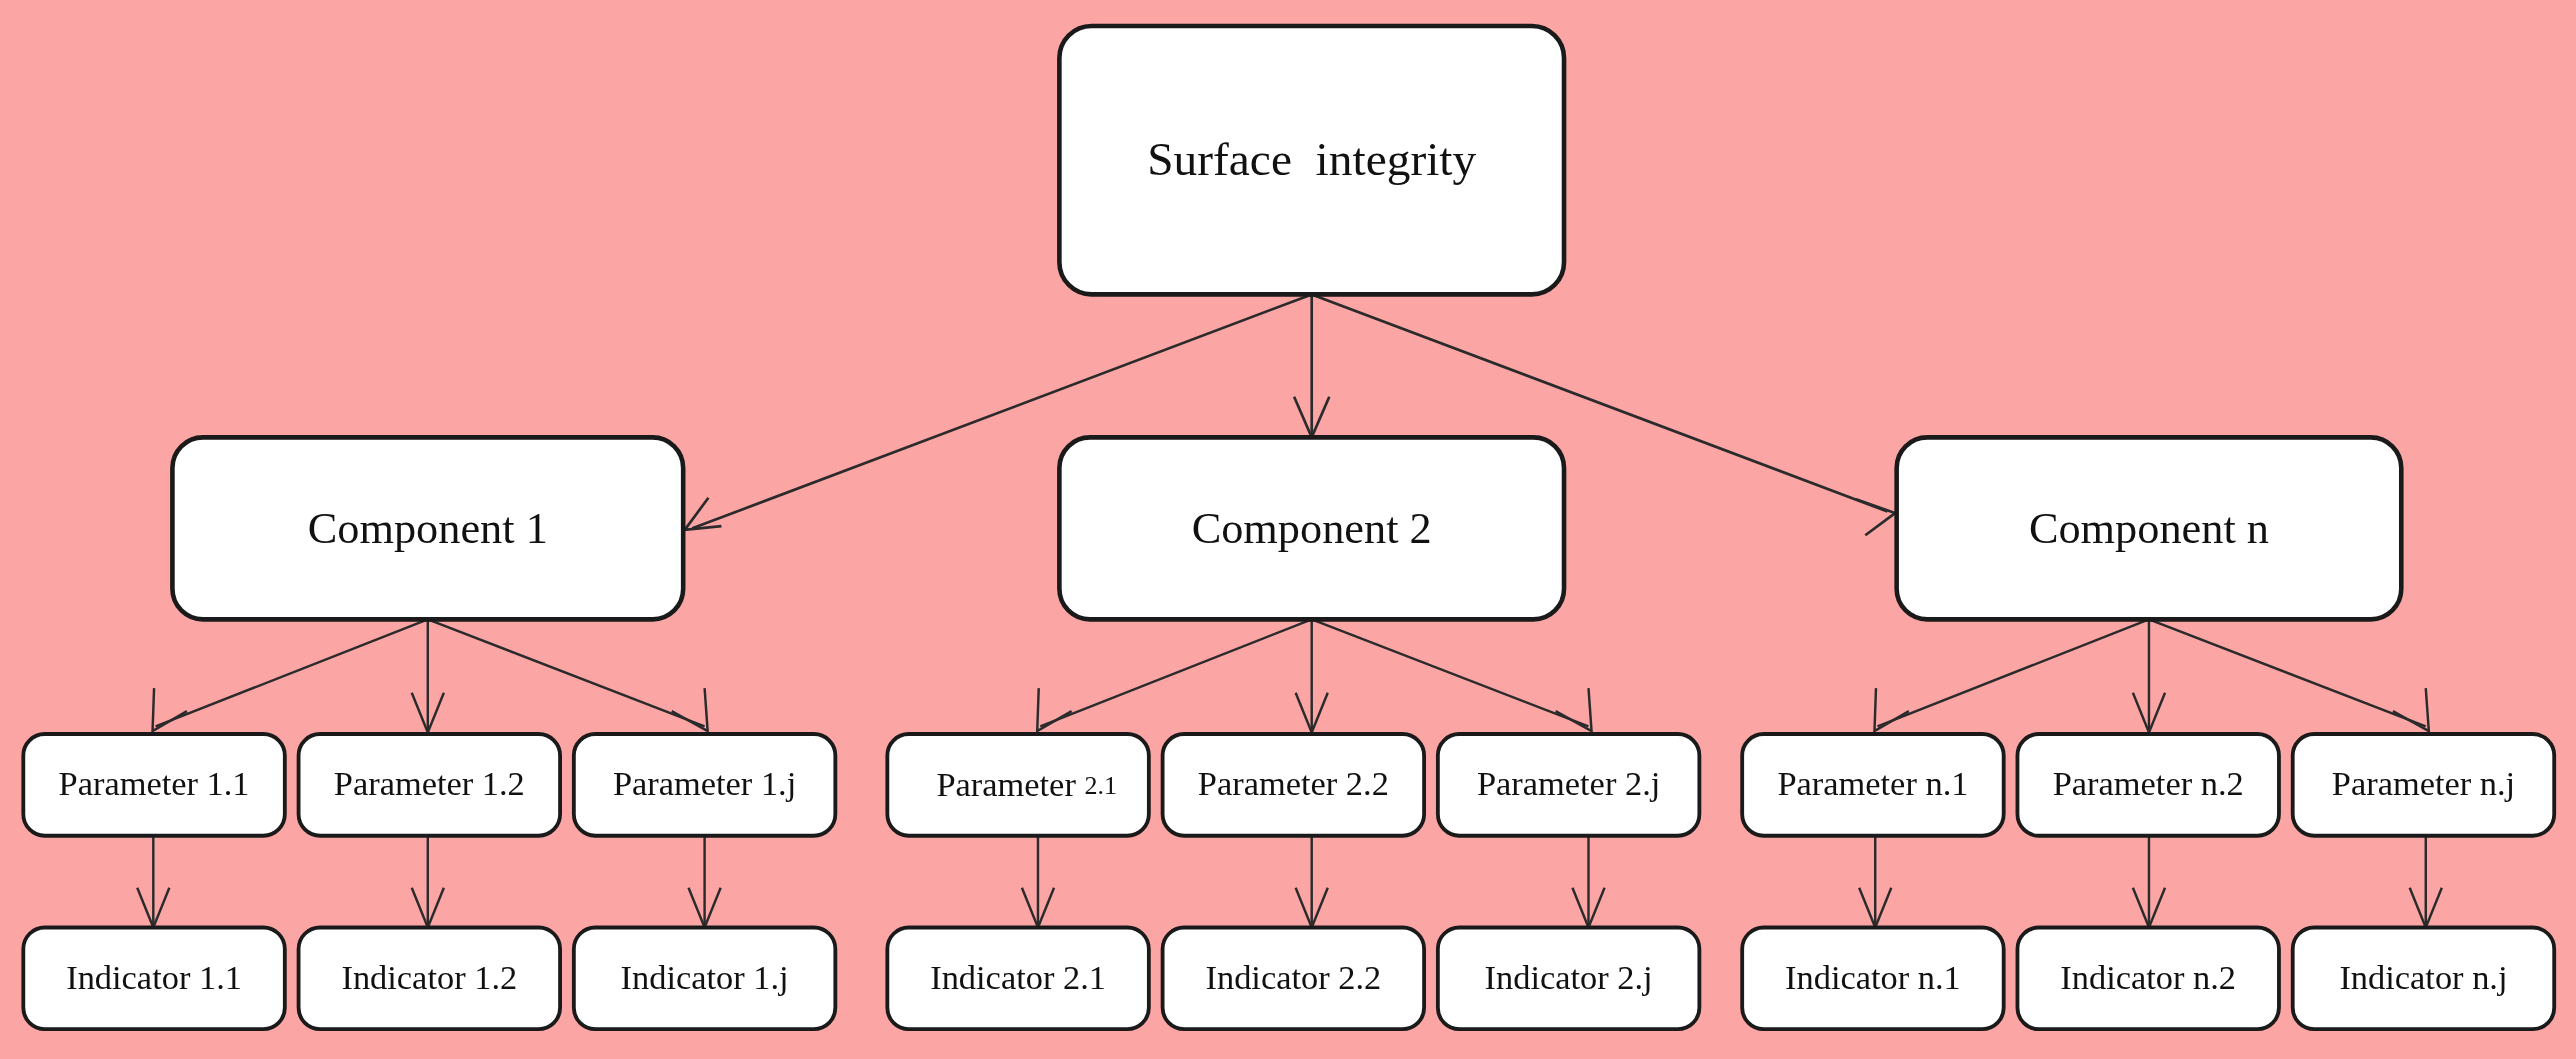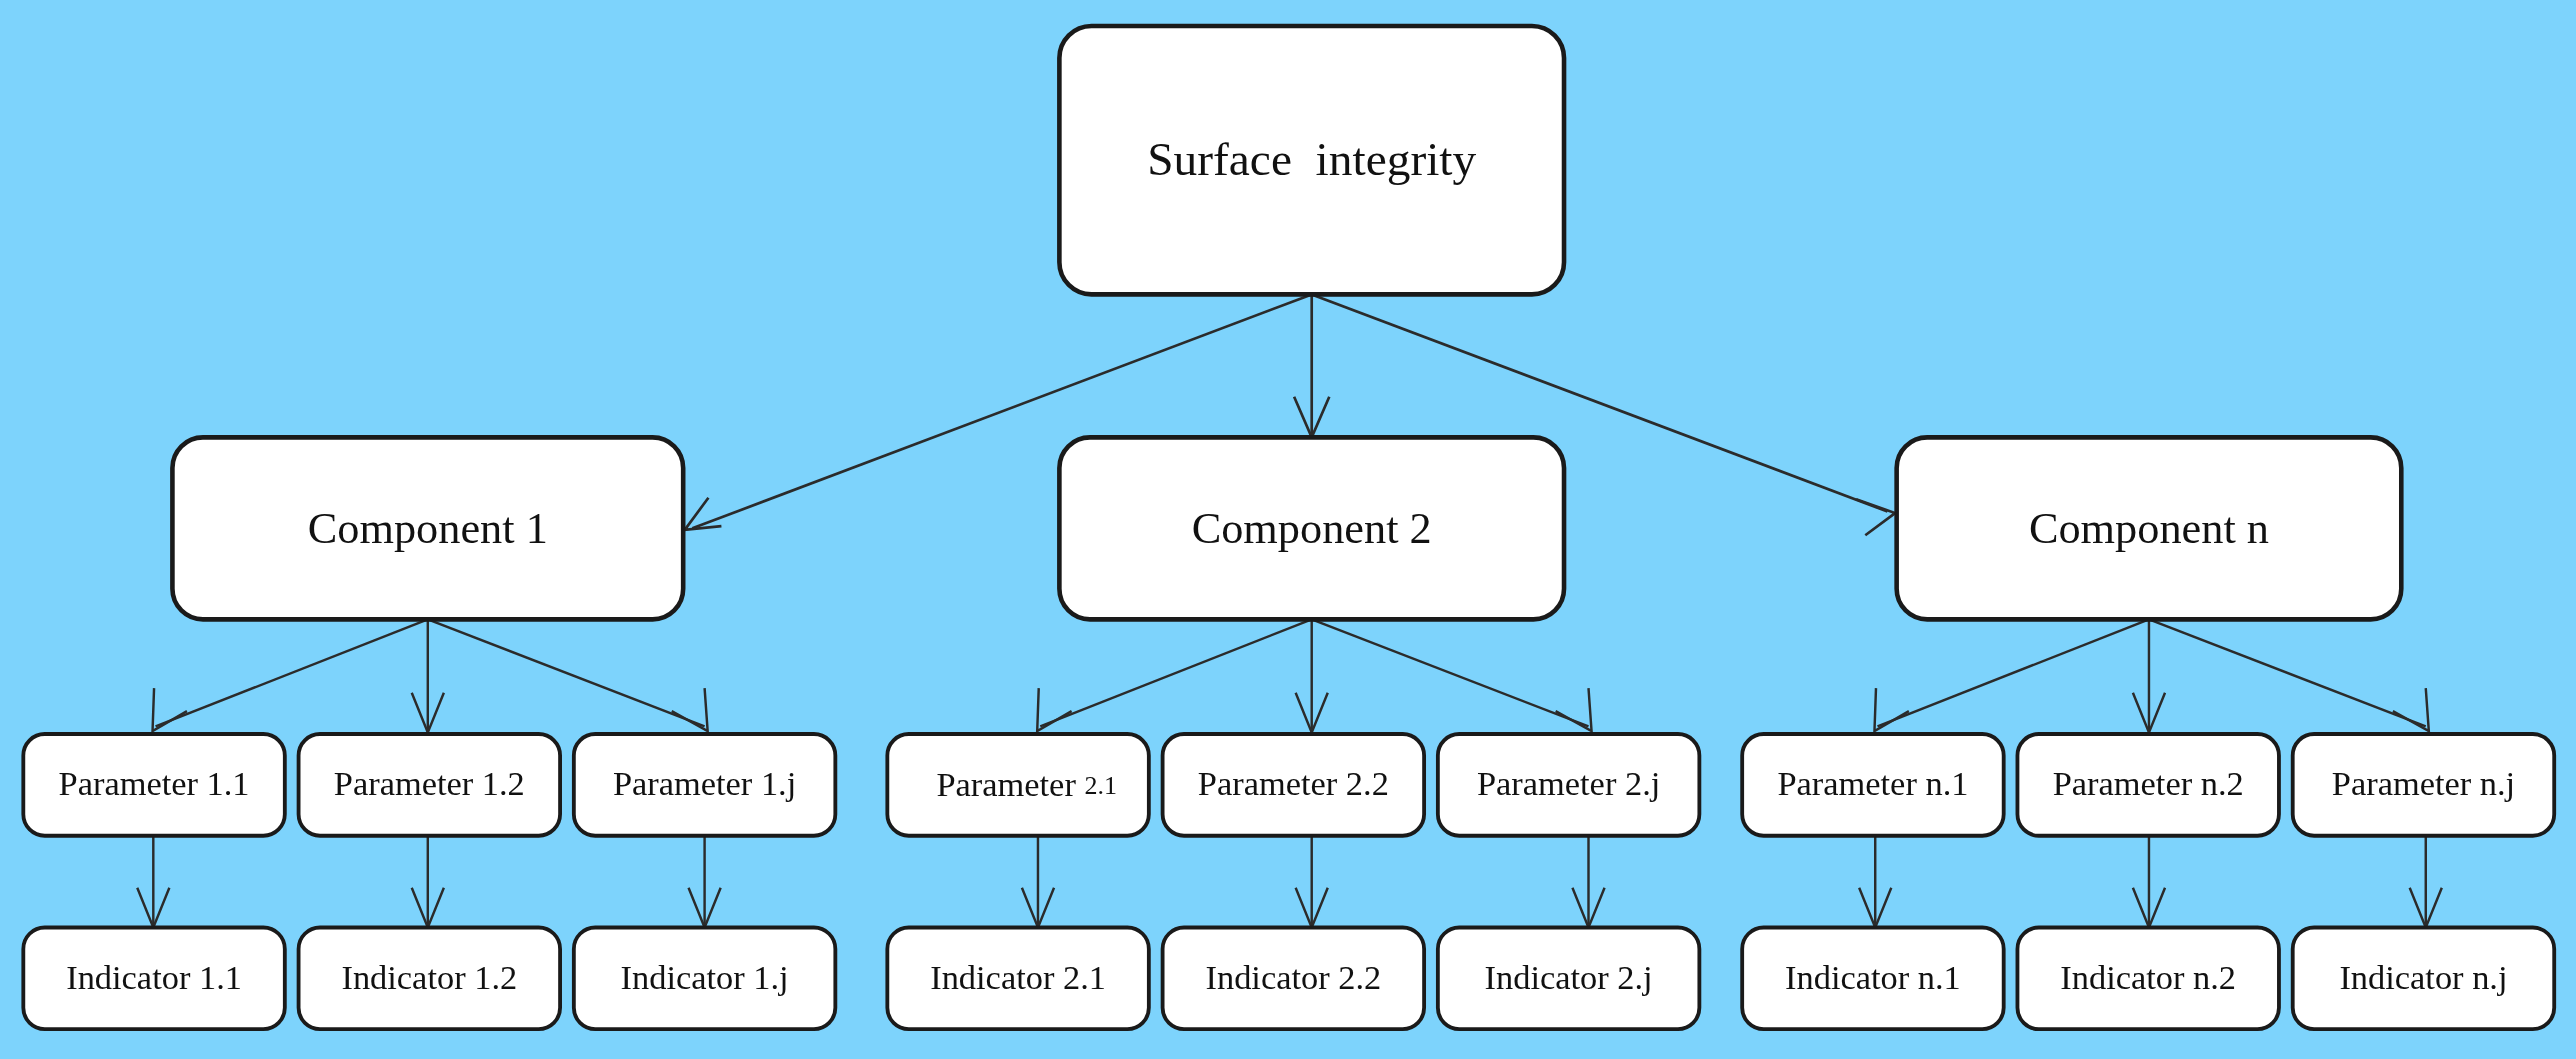--- a/index.html
+++ b/index.html
@@ -8,21 +8,21 @@
     padding: 0;
     background: #ffffff;
   }
   body {
     font-family: "Liberation Serif", "DejaVu Serif", serif;
   }
   #stage {
     position: relative;
     width: 2576px;
     height: 1059px;
-    background: #7dd3fc;
+    background: #fca5a5;
     overflow: hidden;
     text-align: center;
   }
   #diagram-svg {
     position: absolute;
     left: 0;
     top: 0;
     width: 2576px;
     height: 1059px;
     display: block;

